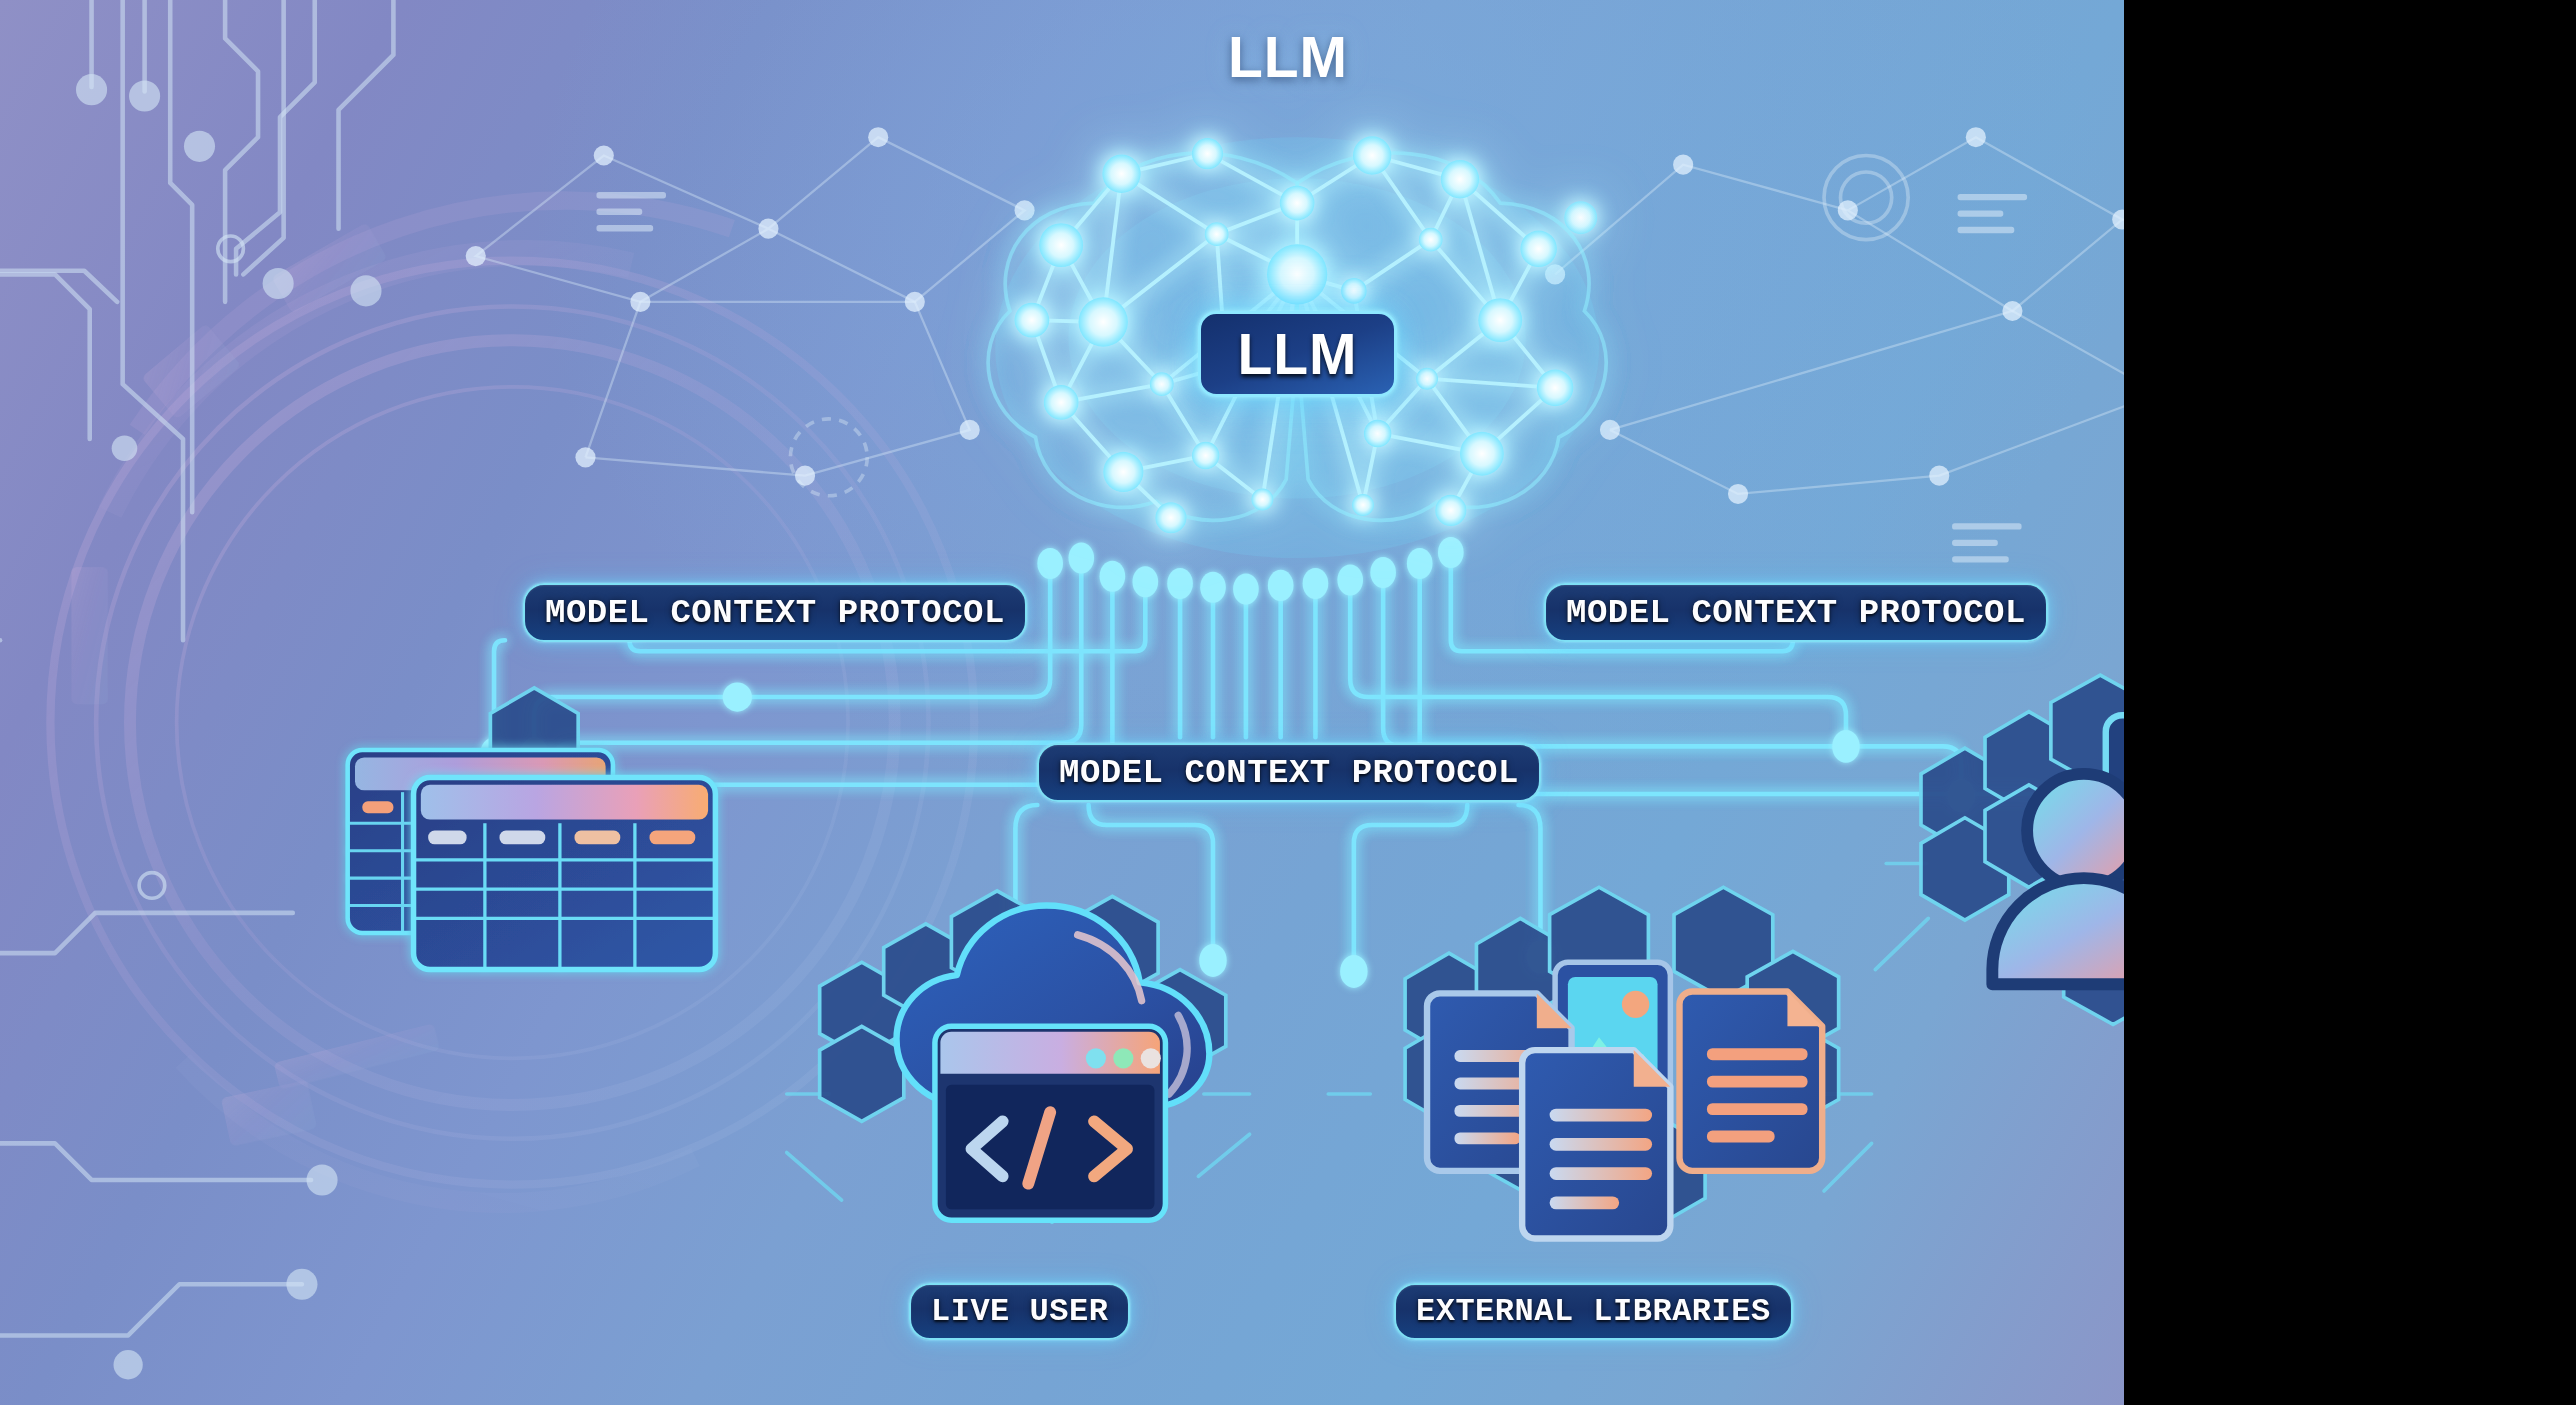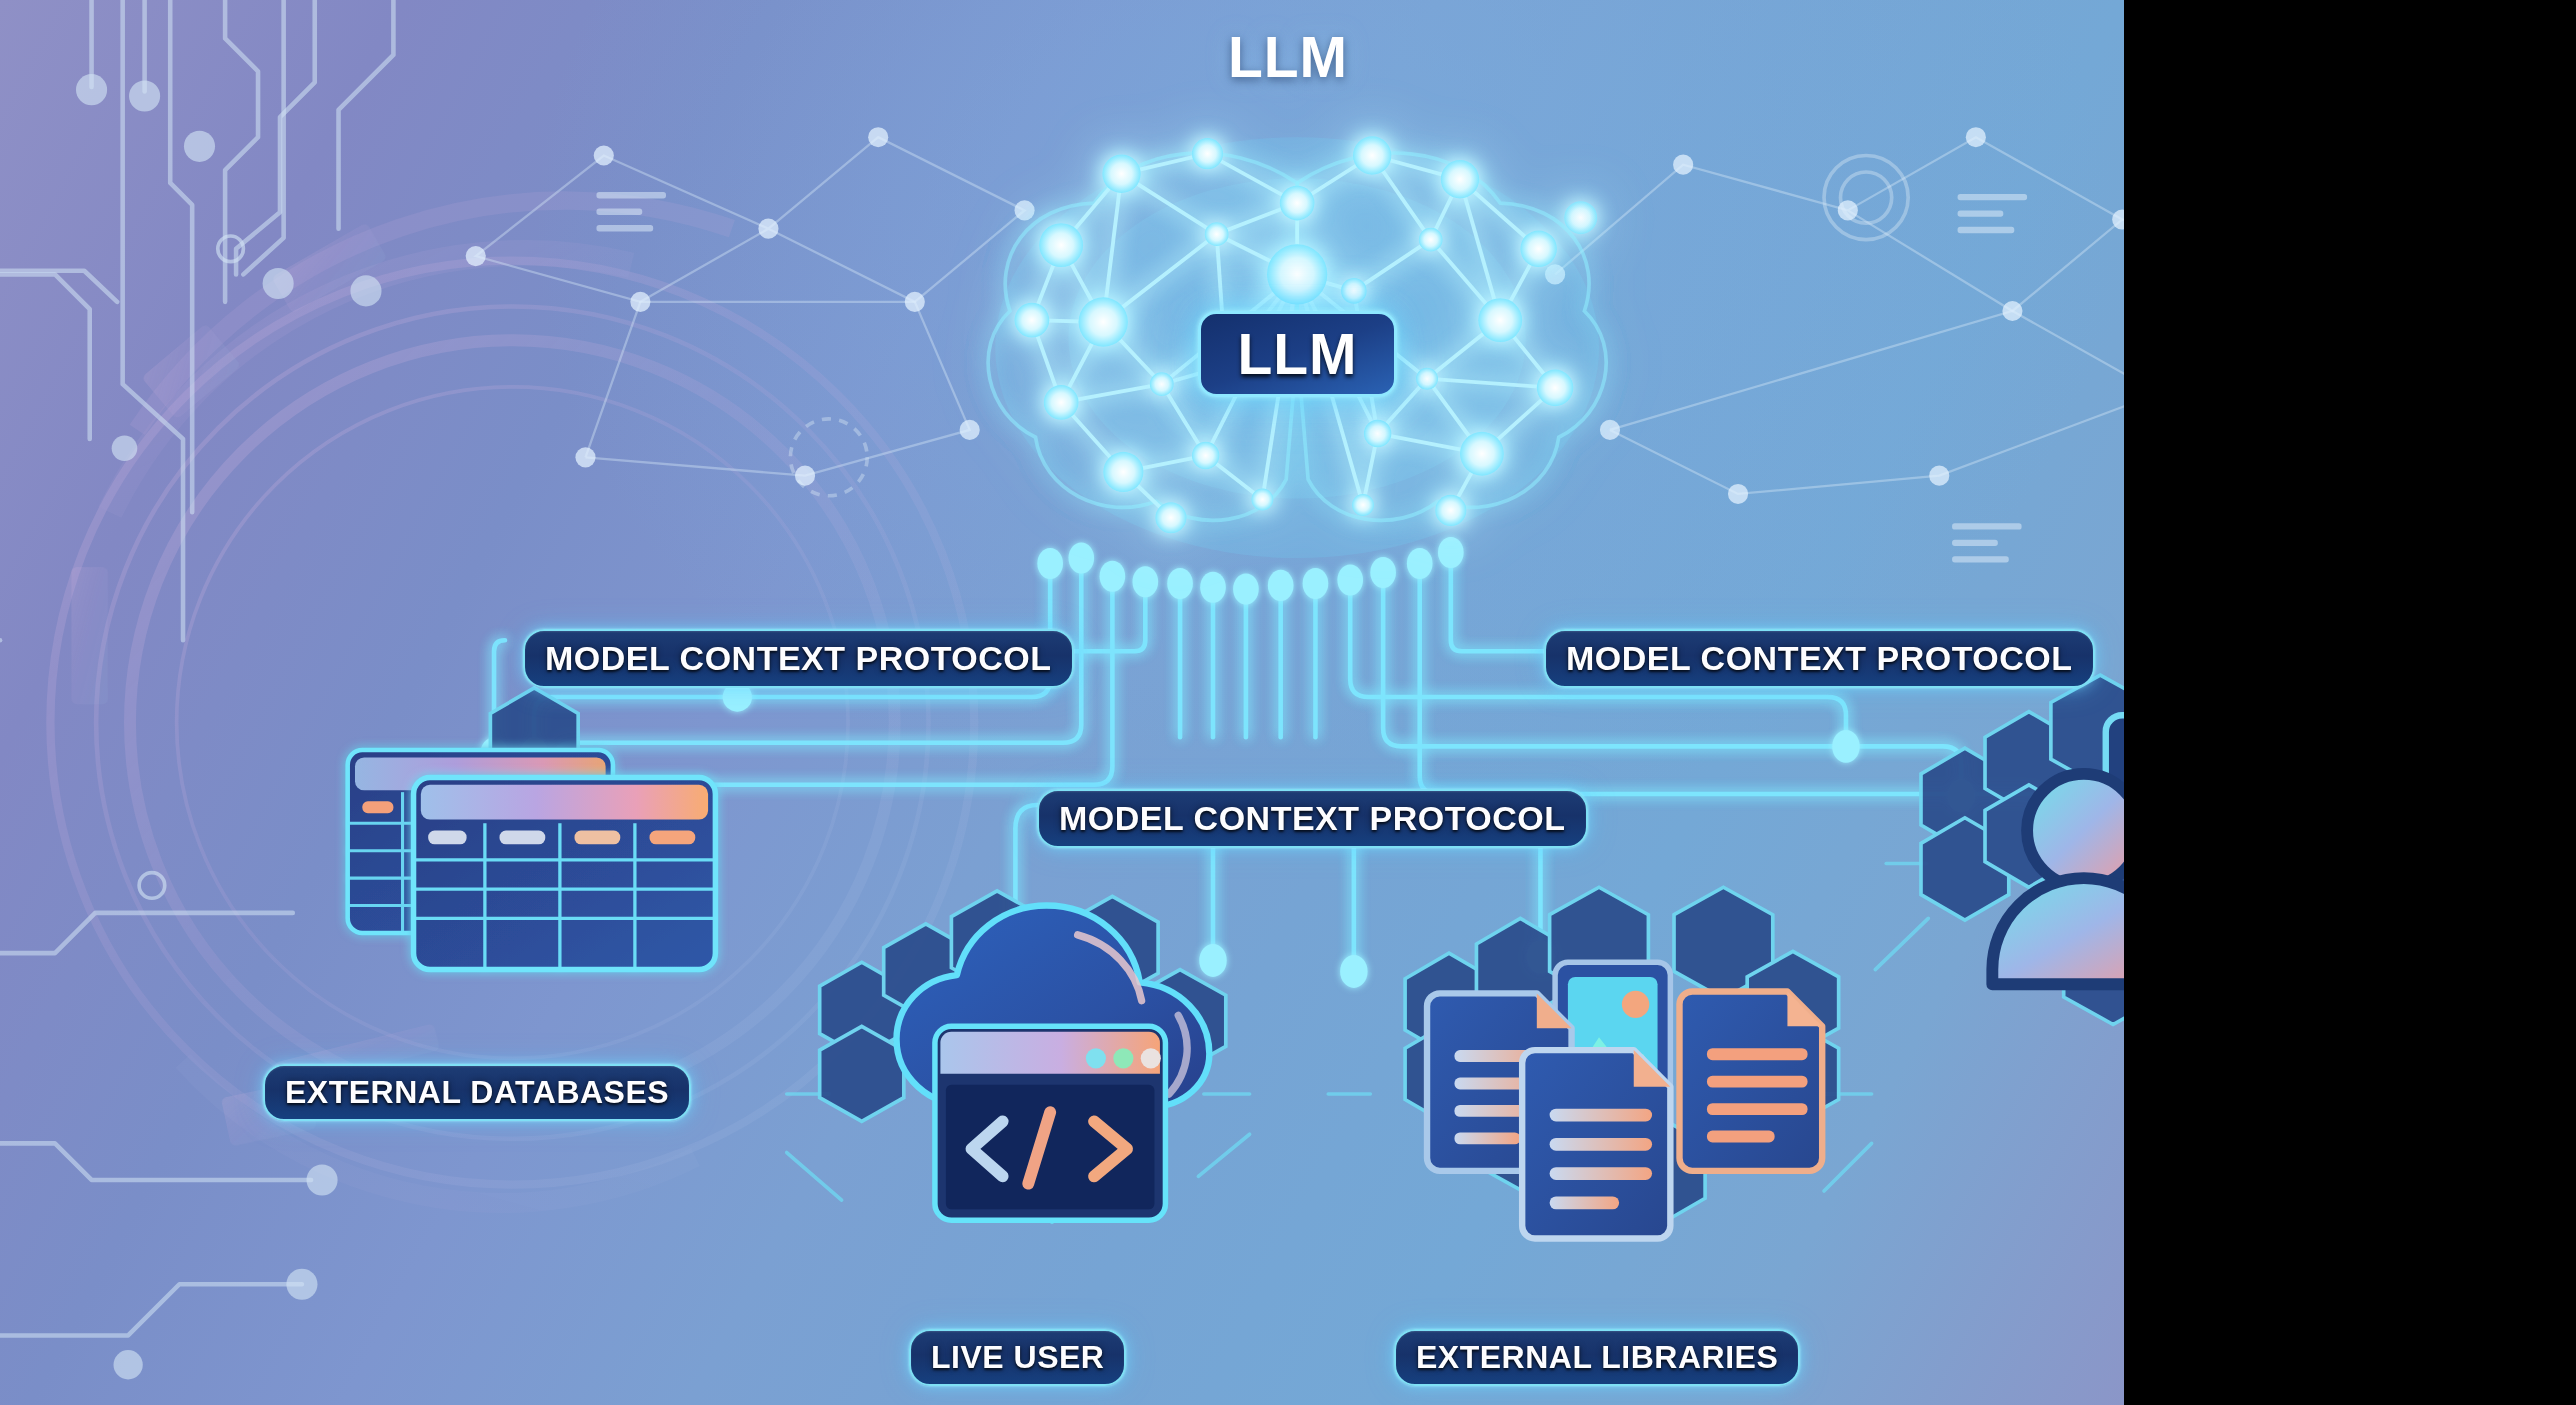--- a/index.html
+++ b/index.html
@@ -39,22 +39,21 @@
       0 0 2.7px rgba(160,240,255,0.95),
       0 0 12.8px rgba(110,220,255,0.65),
       0 0 27.4px rgba(90,200,255,0.35),
       inset 0 0.9px 1.8px rgba(255,255,255,0.12);
     color: #fdfdff;
     font-weight: 700;
     letter-spacing: 0.5px;
     text-shadow: 0 1.8px 2.7px rgba(0,0,0,0.75), 0 0 7.3px rgba(0,0,0,0.4);
     white-space: nowrap;
     z-index: 40;
-    font-family: Liberation Sans, sans-serif;
-    margin-top: 46px;
+    font-family: Liberation Mono, monospace;
   }
   .pill.mcp { font-size: 34px; height: 59px; padding: 0 20px; }
   .pill.node { font-size: 32px; height: 57px; padding: 0 20px; }
 
   #pill-mcp-left   { left: 523px;  top: 583px;  }
   #pill-mcp-right  { left: 1544px; top: 583px;  }
   #pill-mcp-center { left: 1037px; top: 743px;  }
   #pill-db     { left: 263px;  top: 1018px; }
   #pill-api    { left: 909px;  top: 1283px; }
   #pill-doc    { left: 1394px; top: 1283px; }
@@ -657,18 +656,17 @@
   <div id="title">LLM</div>
 
   <div id="llm-badge">
     <span>LLM</span>
   </div>
 
   <div class="pill mcp" id="pill-mcp-left">MODEL CONTEXT PROTOCOL</div>
   <div class="pill mcp" id="pill-mcp-right">MODEL CONTEXT PROTOCOL</div>
   <div class="pill mcp" id="pill-mcp-center">MODEL CONTEXT PROTOCOL</div>
 
-  <div class="pill node" id="pill-db">EXTERNAL DATABASES</div>
   <div class="pill node" id="pill-api">LIVE USER</div>
   <div class="pill node" id="pill-doc">EXTERNAL LIBRARIES</div>
 
 </div>
 
 
 </body></html>

